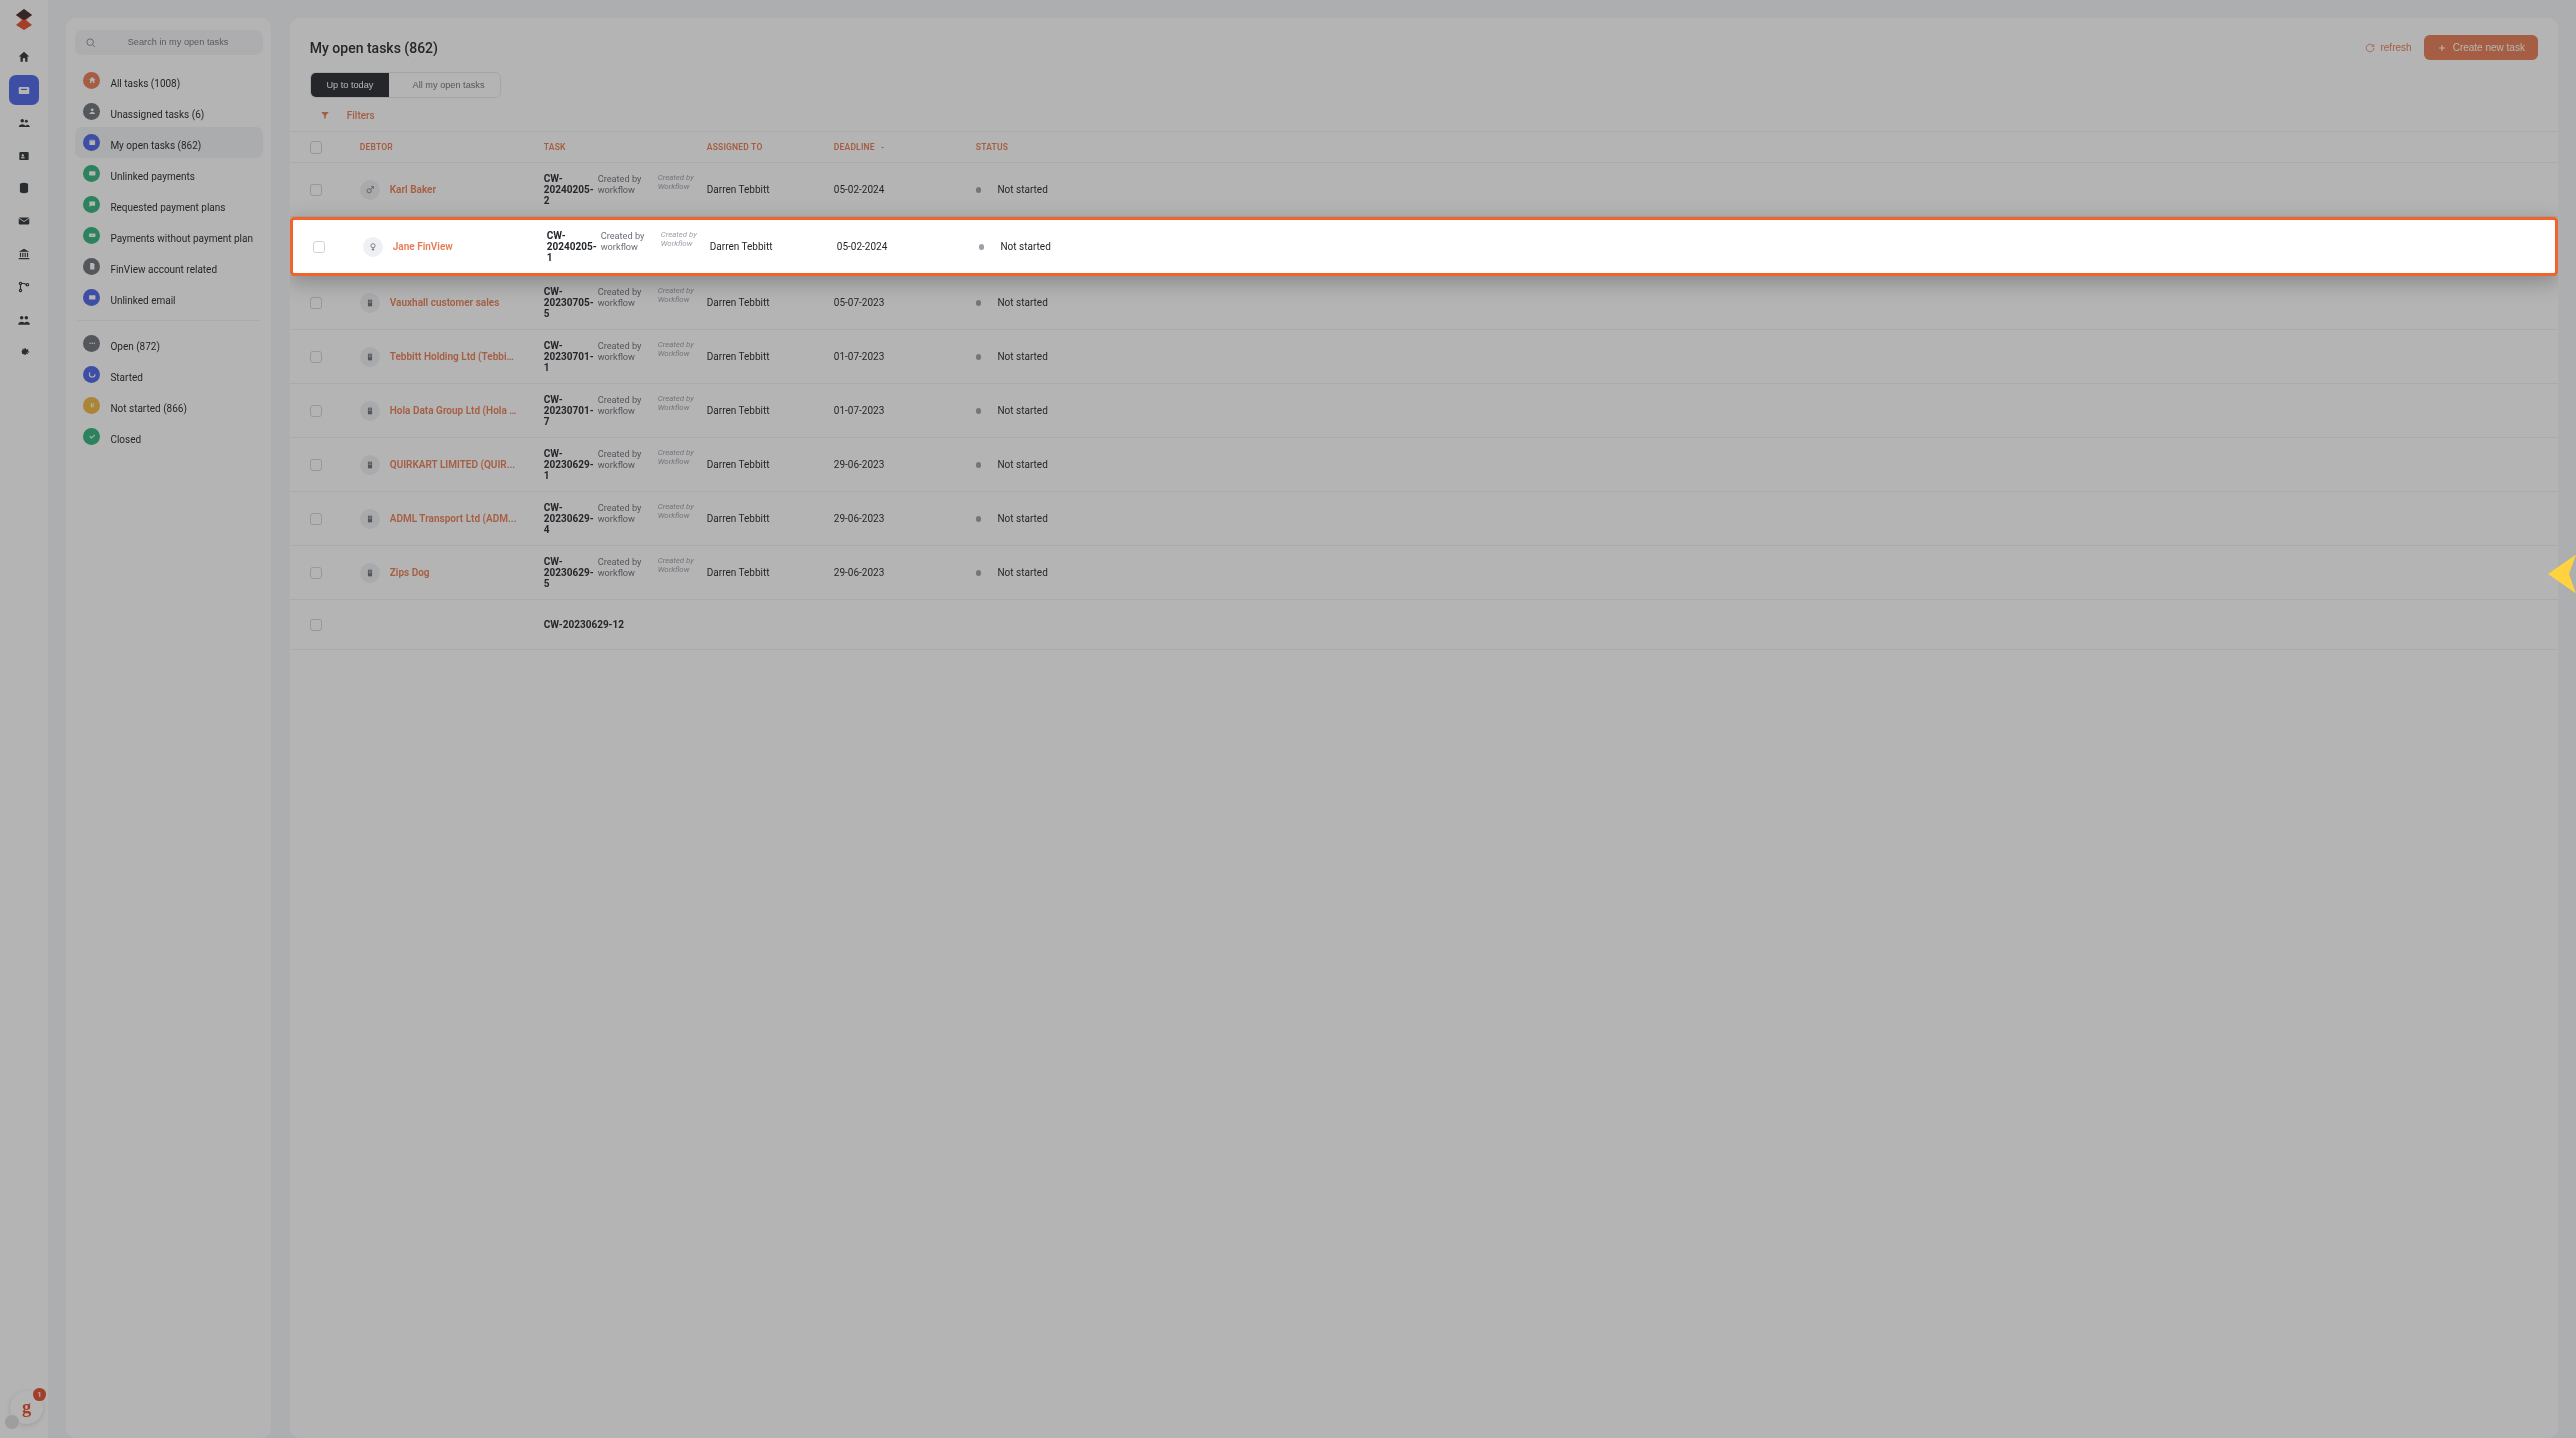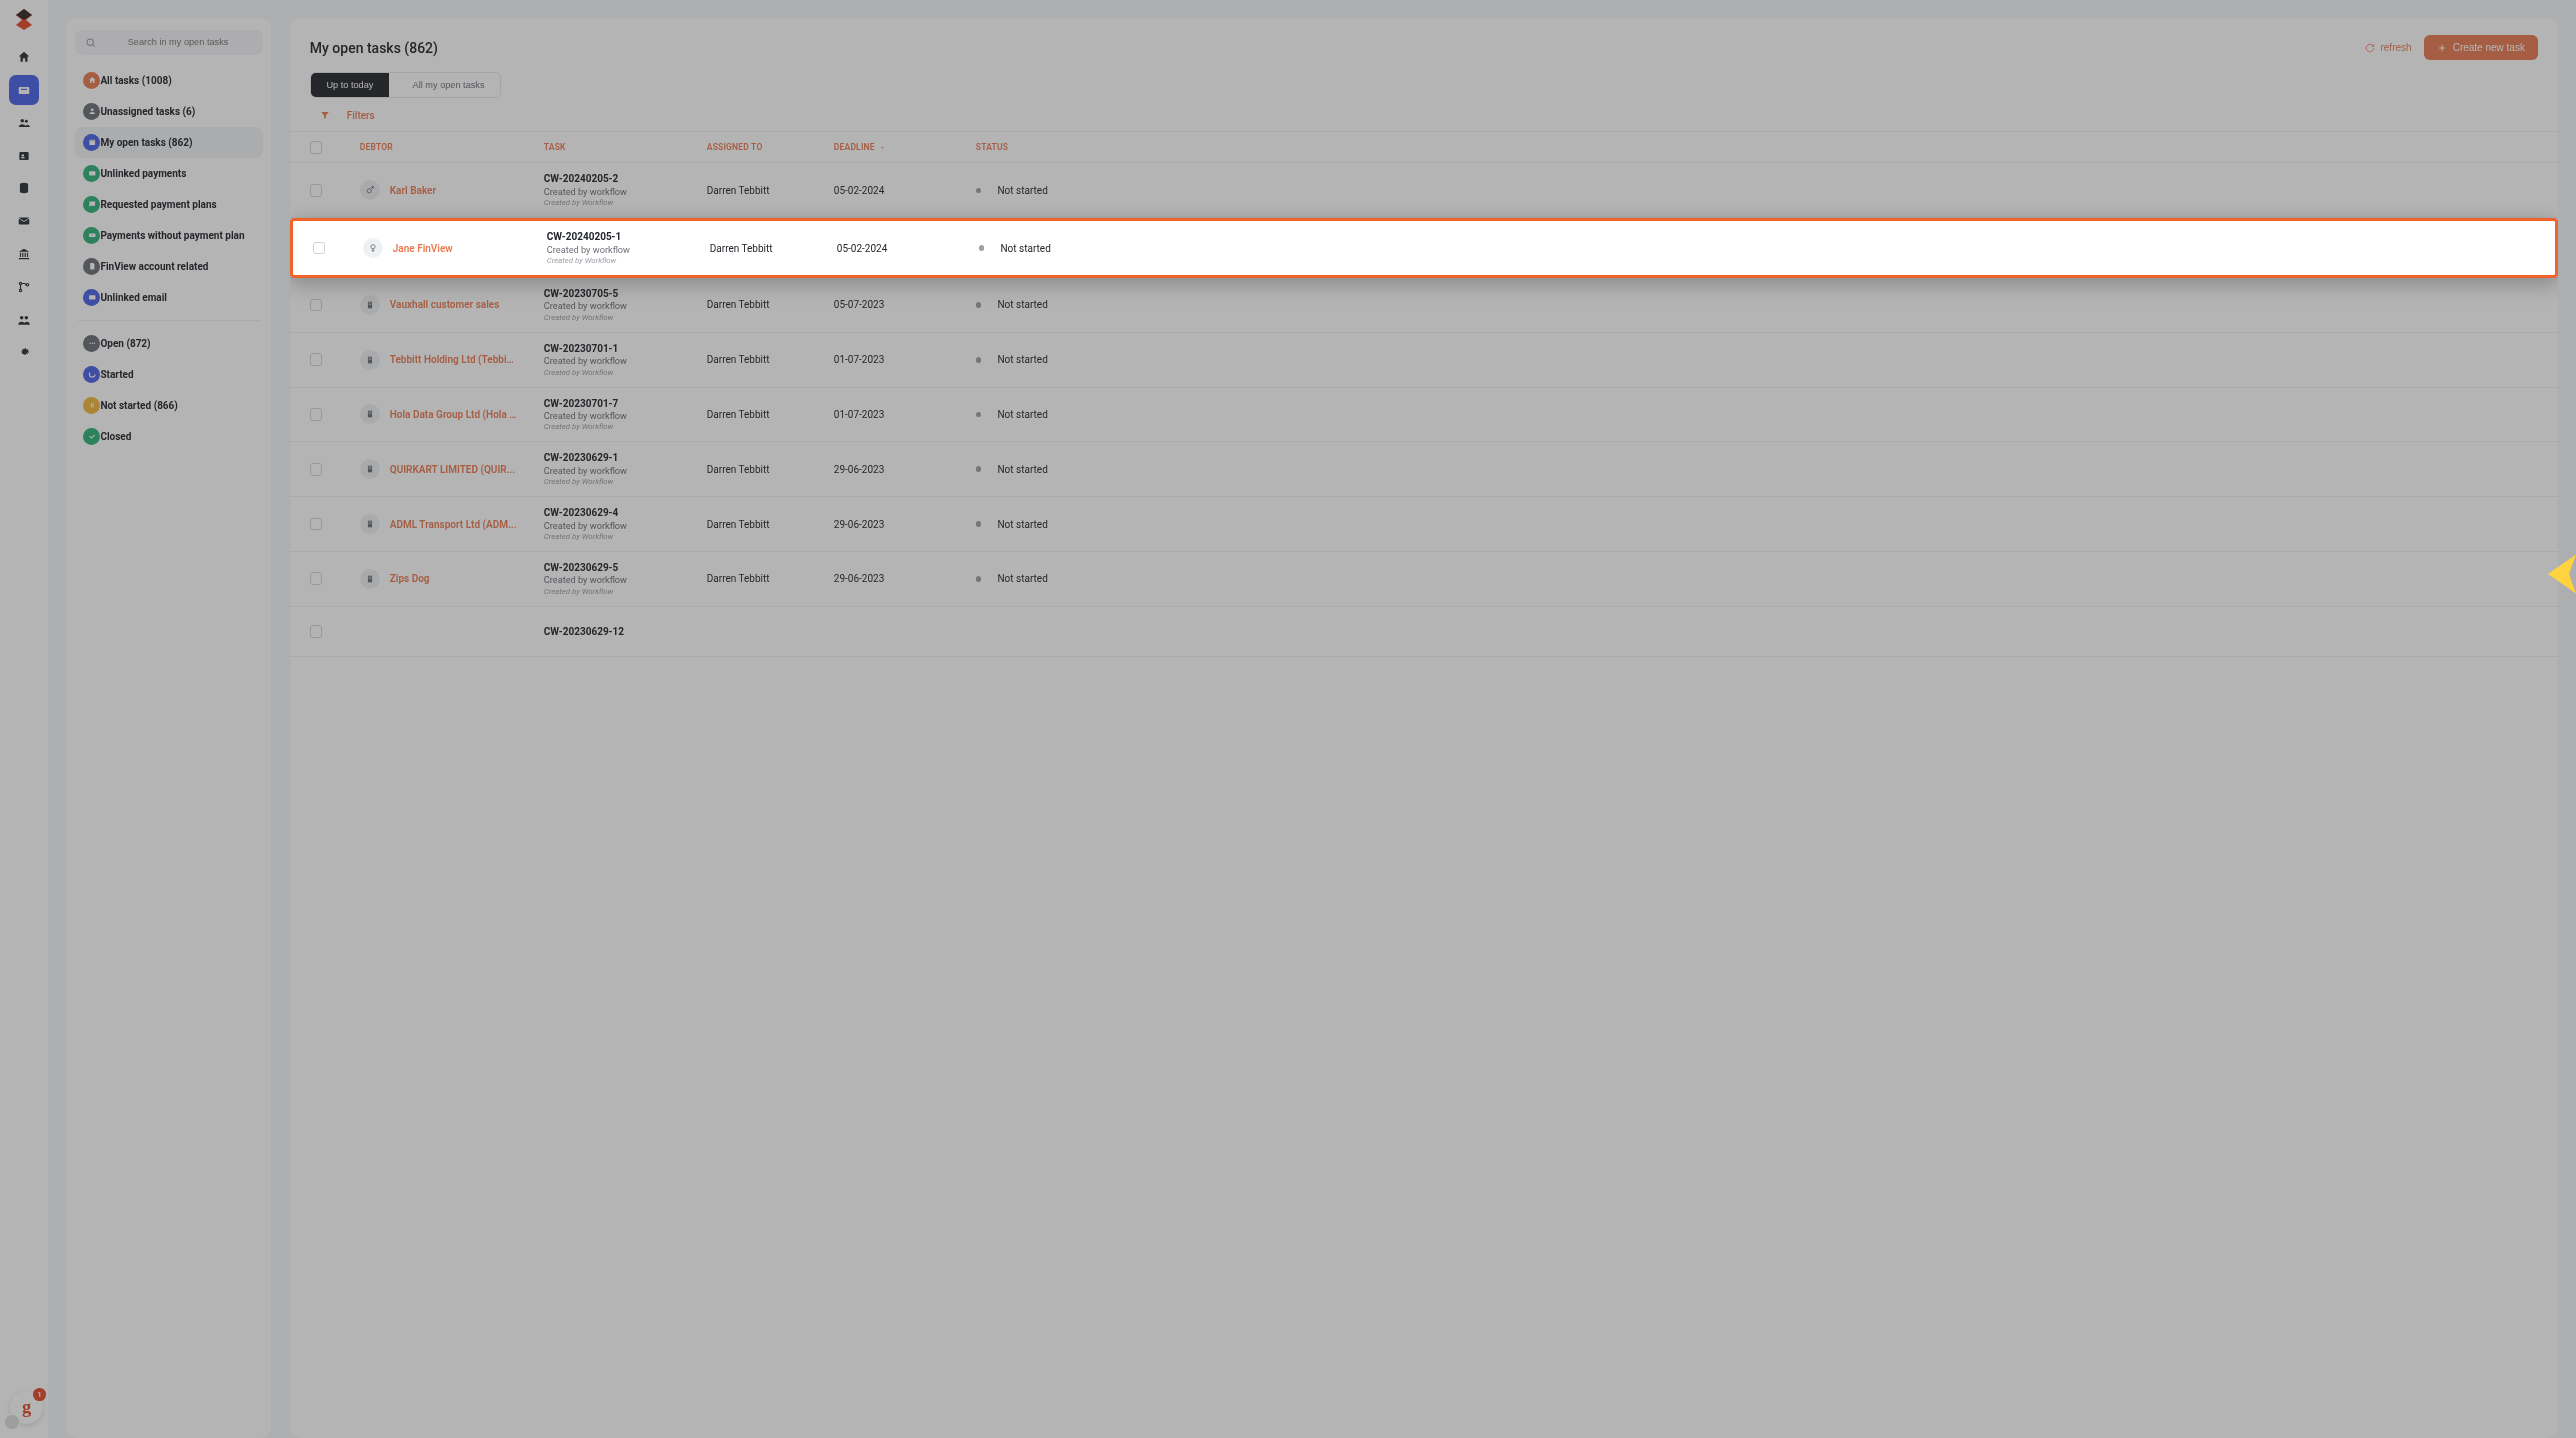--- a/index.html
+++ b/index.html
@@ -15,21 +15,21 @@
 .avatar-badge { position: relative; width: 33px; height: 33px; border-radius: 50%; background: #fff; box-shadow: 0 1.4px 5.7px rgba(0,0,0,.15); display:flex; align-items:center; justify-content:center; }
 .avatar-badge .count { position:absolute; top:-2.8px; right:-2.8px; background:#e34b2a; color:#fff; font-size:7.8px; width:12.7px; height:12.7px; border-radius:50%; display:flex; align-items:center; justify-content:center; font-weight:600; }
 .avatar-badge .g { font-size:18.4px; font-weight:700; color:#e34b2a; font-family: Georgia, serif; }
 .mini-avatar { position:absolute; bottom:-5.7px; left:-5.7px; width:15.6px; height:15.6px; border-radius:50%; background:#ddd; border:1.4px solid #fff; }
 .content { flex:1; display:flex; gap: 18.4px; padding: 18.4px 18.4px 0 18.4px; }
 .panel { background:#fff; border-radius:10px; }
 .side-panel { width: 205px; padding: 11.3px 8.5px; overflow-y:auto; }
 .search-box { display:flex; align-items:center; gap:7px; padding:7px 10px; border-radius:7px; background:#f4f5f7; color:#888; margin-bottom: 10px; }
 .side-list { list-style:none; }
 .side-divider { border:none; border-top:0.7px solid #eef0f3; margin:7px 2.8px; }
-.side-item { display:flex; align-items:center; padding:7px 8.5px; border-radius:7px; cursor:pointer; color:#23262b; font-weight:700; }
+.side-item { display:flex; align-items:flex-end; gap:10px; padding:7px 8.5px; border-radius:7px; cursor:pointer; color:#23262b; font-weight:400; }
 .side-item.active { background:#f1f3f6; }
 .side-icon { width:17px; height:17px; border-radius:50%; flex-shrink:0; display:flex; align-items:center; justify-content:center; color:#fff; font-size:8.5px; }
 .main-panel { flex:1; display:flex; flex-direction:column; padding: 17px 0 0 0; overflow:hidden; }
 .main-header { display:flex; align-items:center; justify-content:space-between; padding:0 20px 5.7px 20px; }
 .main-title { font-size:14px; font-weight:500; color:#22252a; }
 .header-actions { display:flex; align-items:center; gap:12.7px; }
 .refresh-btn { background:none; border:none; color:#e97b52; display:flex; align-items:center; gap:5.7px; cursor:pointer; font-size:10px; }
 .create-btn { background:#e97b52; color:#fff; border:none; border-radius:5.7px; padding:7px 12.7px; display:flex; align-items:center; gap:5.7px; cursor:pointer; font-size:10px; font-weight:500; }
 .tabs-row { padding: 5.7px 20px 0 20px; }
 .seg-control { display:inline-flex; border:0.7px solid #e4e6ea; border-radius:5.7px; overflow:hidden;gap:8px; }
@@ -39,21 +39,21 @@
 .table { flex:1; overflow-y:auto; }
 .thead, .trow { display:grid; grid-template-columns: 50px 184px 163px 127px 142px 1fr; align-items:center; padding: 0 20px; }
 .thead { height: 31px; border-bottom:0.7px solid #eef0f3; color:#e97b52; font-size:8.5px; font-weight:600; letter-spacing:0.2px; }
 .thead .th { display:flex; align-items:center; gap:4.2px; }
 .trow { min-height: 50px; border-bottom:0.7px solid #eef0f3; padding-top:10px; padding-bottom:10px; position:relative; }
 .trow.highlighted { z-index: 100; background:#fff; border:3.5px solid #f0632d; border-radius:4.2px; box-shadow: 0 5.7px 21px rgba(0,0,0,.25); }
 .checkbox { width:12.7px; height:12.7px; border:1.4px solid #cfd3da; border-radius:2.8px; background:#fff; }
 .debtor-cell { display:flex; align-items:center; gap:10px; }
 .debtor-icon { width:20px; height:20px; border-radius:50%; background:#eef0f3; color:#6b6f77; display:flex; align-items:center; justify-content:center; flex-shrink:0; }
 .debtor-name { color:#e97b52; font-weight:600; font-size:10px; white-space:nowrap; overflow:hidden; text-overflow:ellipsis; max-width:127px; }
-.task-cell { display:flex; flex-direction:column; gap:1.4px; }
+.task-cell { display:flex; flex-direction:row; gap:1.4px; }
 .task-id { font-weight:700; color:#23262b; font-size:10px; }
 .task-sub { color:#6b6f77; font-size:9.2px; }
 .task-meta { color:#9ca0a8; font-size:7.8px; font-style:italic; }
 .assigned, .deadline { color:#23262b; font-size:10px; }
 .status-cell { display:flex; align-items:center; gap:16px; color:#23262b; }
 .status-dot { width:5.7px; height:5.7px; border-radius:50%; background:#9ca0a8; }
 .pointer-arrow { position:fixed; right:0; top:554px; z-index:120; }
 </style>
 </head>
 <body>

